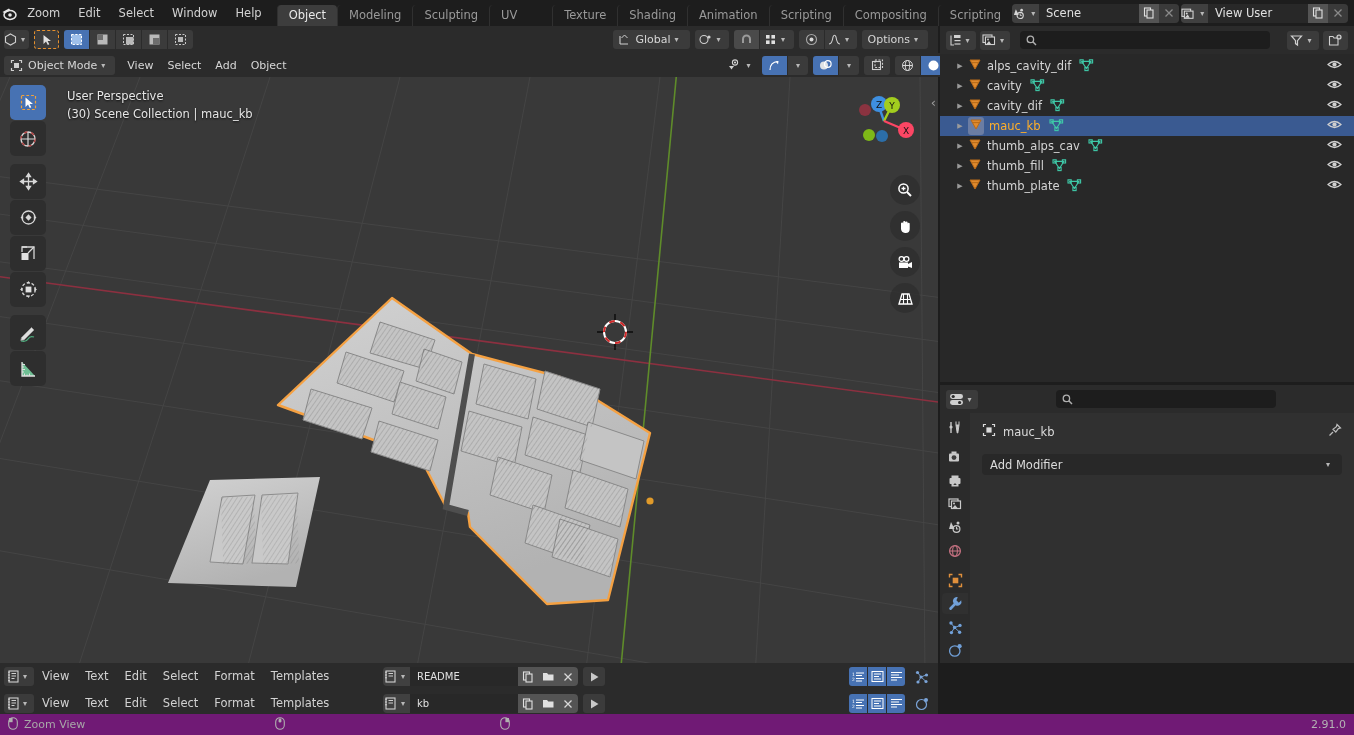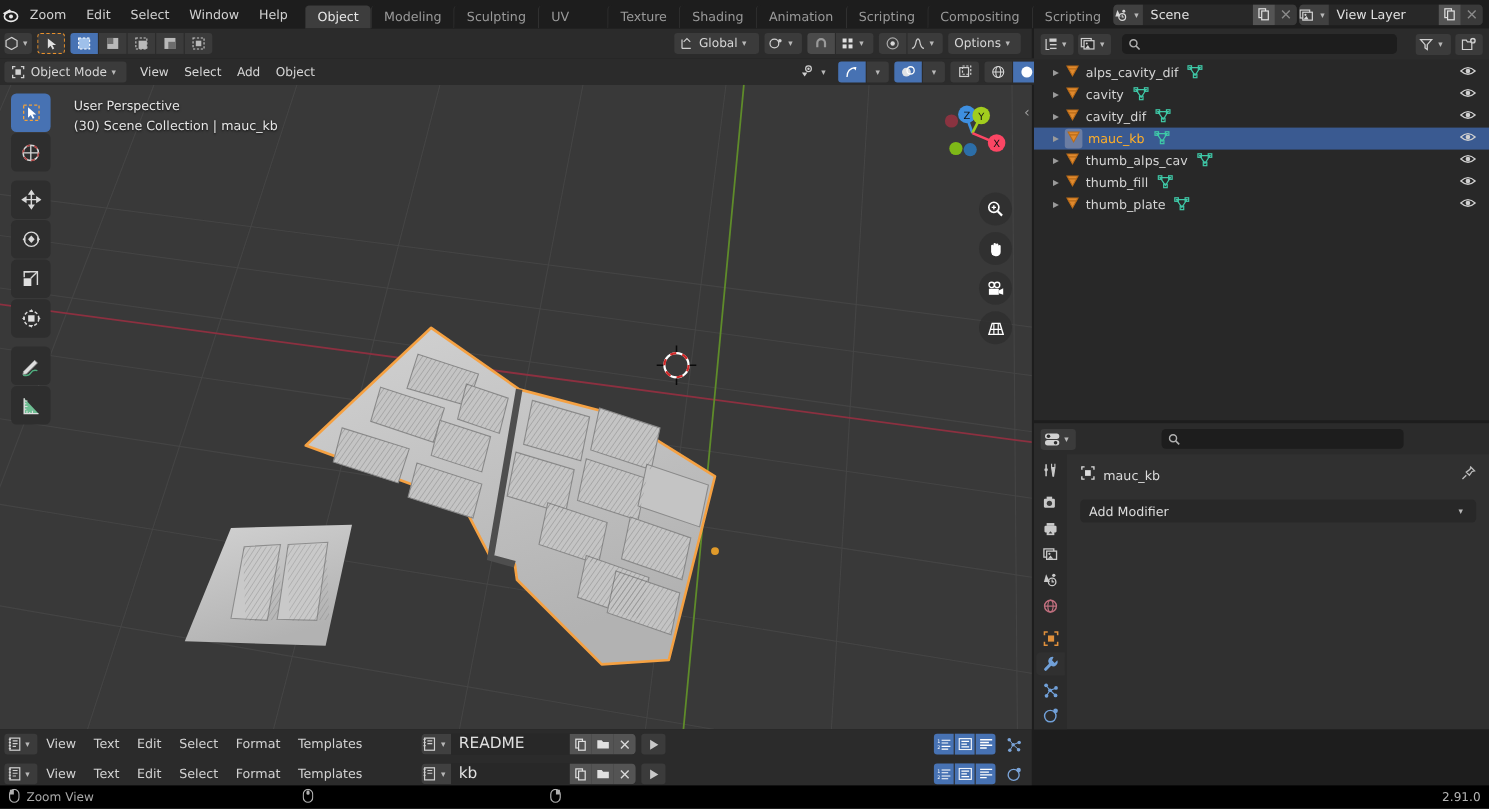--- a/index.html
+++ b/index.html
@@ -93,21 +93,21 @@
   
   .txt-header {
     position:absolute; left:0; width:938px; height:27px;
     background:#2b2b2b; display:flex; align-items:center; padding:0 4px;
   }
   .txt-menu { padding:0 8px; height:19px; line-height:19px; color:#d2d2d2; font-size:11.5px; }
   .txt-dblock {
     display:flex; align-items:center; height:19px; background:#282828;
     border-radius:4px; overflow:hidden; margin-left:4px;
   }
-  .txt-name { width:108px; padding-left:7px; color:#e0e0e0; font-size:14px; line-height:19px;
+  .txt-name { width:108px; padding-left:7px; color:#e0e0e0; font-size:10px; line-height:19px;
     background:#282828; }
   .run-btn { width:22px; height:19px; display:flex; align-items:center; justify-content:center;
     background:#3b3b3b; border-radius:3px; margin-left:5px; }
   .toggle-grp { display:flex; margin-left:auto; gap:1px; }
   .tg { width:18px; height:19px; background:#4772b3; display:flex; align-items:center;
     justify-content:center; }
   .tg:first-child { border-radius:3px 0 0 3px; }
   .tg:last-child { border-radius:0 3px 3px 0; }
 
   
@@ -156,21 +156,21 @@
     margin-bottom:14px; }
   .pin { margin-left:auto; }
   .add-mod {
     height:21px; background:#282828; border-radius:4px; display:flex; align-items:center;
     padding:0 8px; font-size:11.5px; color:#dcdcdc;gap:11px;
   }
 
   
   .statusbar {
     position:absolute; left:0; bottom:0; width:1354px; height:21px;
-    background:#000000; display:flex; align-items:center; padding:0 8px;
+    background:#701a75; display:flex; align-items:center; padding:0 8px;
     font-size:11px; color:#a8a8a8;
   }
   .ver { margin-left:auto; color:#b4b4b4; }
   .sb-item { display:flex; align-items:center; gap:6px; }
 </style>
 </head>
 <body>
 
 <div class="app">
 
@@ -229,21 +229,21 @@
       <div class="data-field">
         <div class="df-icon">
           <svg width="15" height="13" viewBox="0 0 15 13">
             <rect x="1" y="2" width="9" height="7.5" fill="none" stroke="#d6d6d6" stroke-width="1.1"></rect>
             <rect x="3.5" y="4" width="9" height="7.5" fill="#404040" stroke="#d6d6d6" stroke-width="1.1"></rect>
             <circle cx="6" cy="6.5" r="1" fill="#d6d6d6"></circle>
             <path d="M4 11 L7 7.5 L9 11 Z" fill="#d6d6d6"></path>
           </svg>
           <span class="chev">▾</span>
         </div>
-        <div class="df-name">View Layer</div>
+        <div class="df-name">View User</div>
         <div class="df-btn">
           <svg width="12" height="12" viewBox="0 0 12 12">
               <rect x="1.5" y="1" width="6" height="8" fill="none" stroke="#e0e0e0" stroke-width="1.1"></rect>
               <rect x="4" y="3" width="6" height="8" fill="#545454" stroke="#e0e0e0" stroke-width="1.1"></rect>
             </svg>
         </div>
         <div class="df-btn dim">
           <svg width="10" height="10" viewBox="0 0 10 10">
               <path d="M1.5 1.5 L8.5 8.5 M8.5 1.5 L1.5 8.5" stroke="#8a8a8a" stroke-width="1.3"></path>
             </svg>

